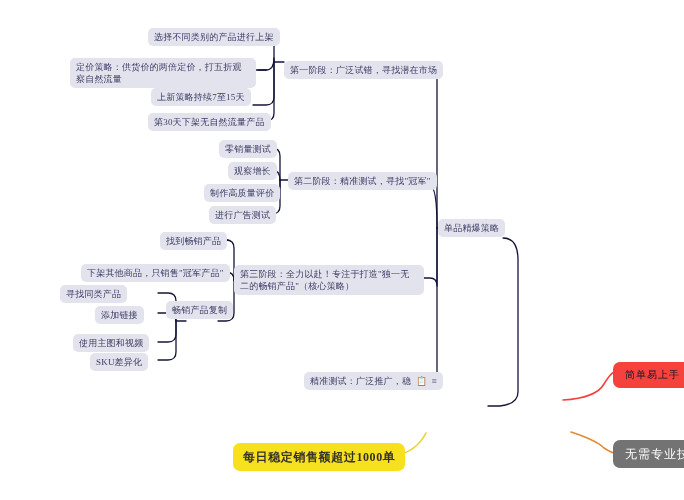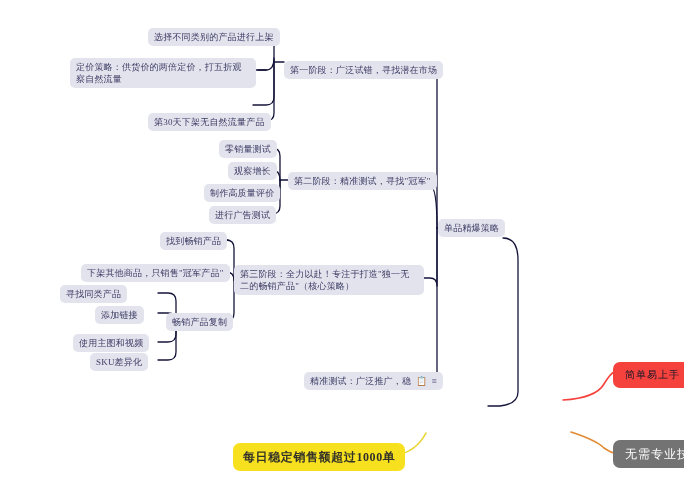--- a/index.html
+++ b/index.html
@@ -140,20 +140,23 @@
   </svg>
 
   <div class="node" style="left:100px; top:28px;">
     <span>选择不同类别的产品进行上架</span>
   </div>
 
   <div class="node wrap" style="left:22px; top:58px; width:186px;">
     <span>定价策略：供货价的两倍定价，打五折观察自然流量</span>
   </div>
 
+  <div class="node" style="left:103px; top:88px;">
+    <span>上新策略持续7至15天</span>
+  </div>
 
   <div class="node" style="left:100px; top:113px;">
     <span>第30天下架无自然流量产品</span>
   </div>
 
   <div class="node" style="left:236px; top:61px;">
     <span>第一阶段：广泛试错，寻找潜在市场</span>
   </div>
 
   <div class="node" style="left:171px; top:140px;">
@@ -174,21 +177,21 @@
   </div>
 
   <div class="node" style="left:112px; top:232px;">
     <span>找到畅销产品</span>
   </div>
 
   <div class="node" style="left:33px; top:264px;">
     <span>下架其他商品，只销售"冠军产品"</span>
   </div>
 
-  <div class="node" style="left:118px; top:313px;">
+  <div class="node" style="left:118px; top:301px;">
     <span>畅销产品复制</span>
   </div>
 
   <div class="node" style="left:12px; top:285px;">
     <span>寻找同类产品</span>
   </div>
   <div class="node" style="left:47px; top:306px;">
     <span>添加链接</span>
   </div>
   <div class="node" style="left:25px; top:334px;">

